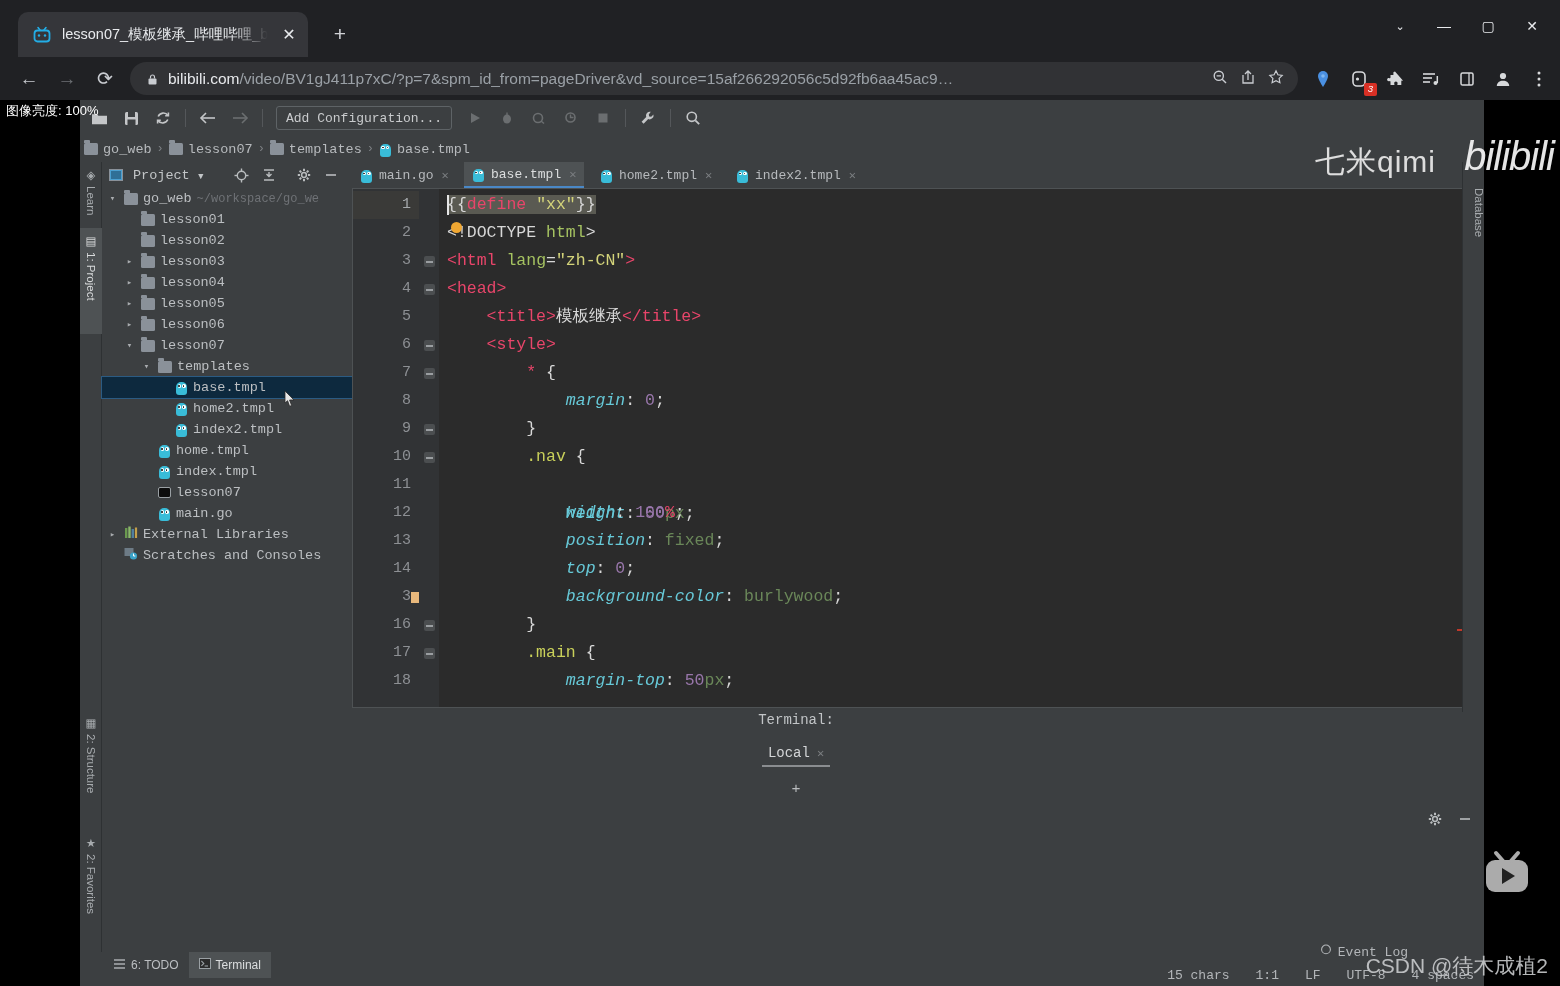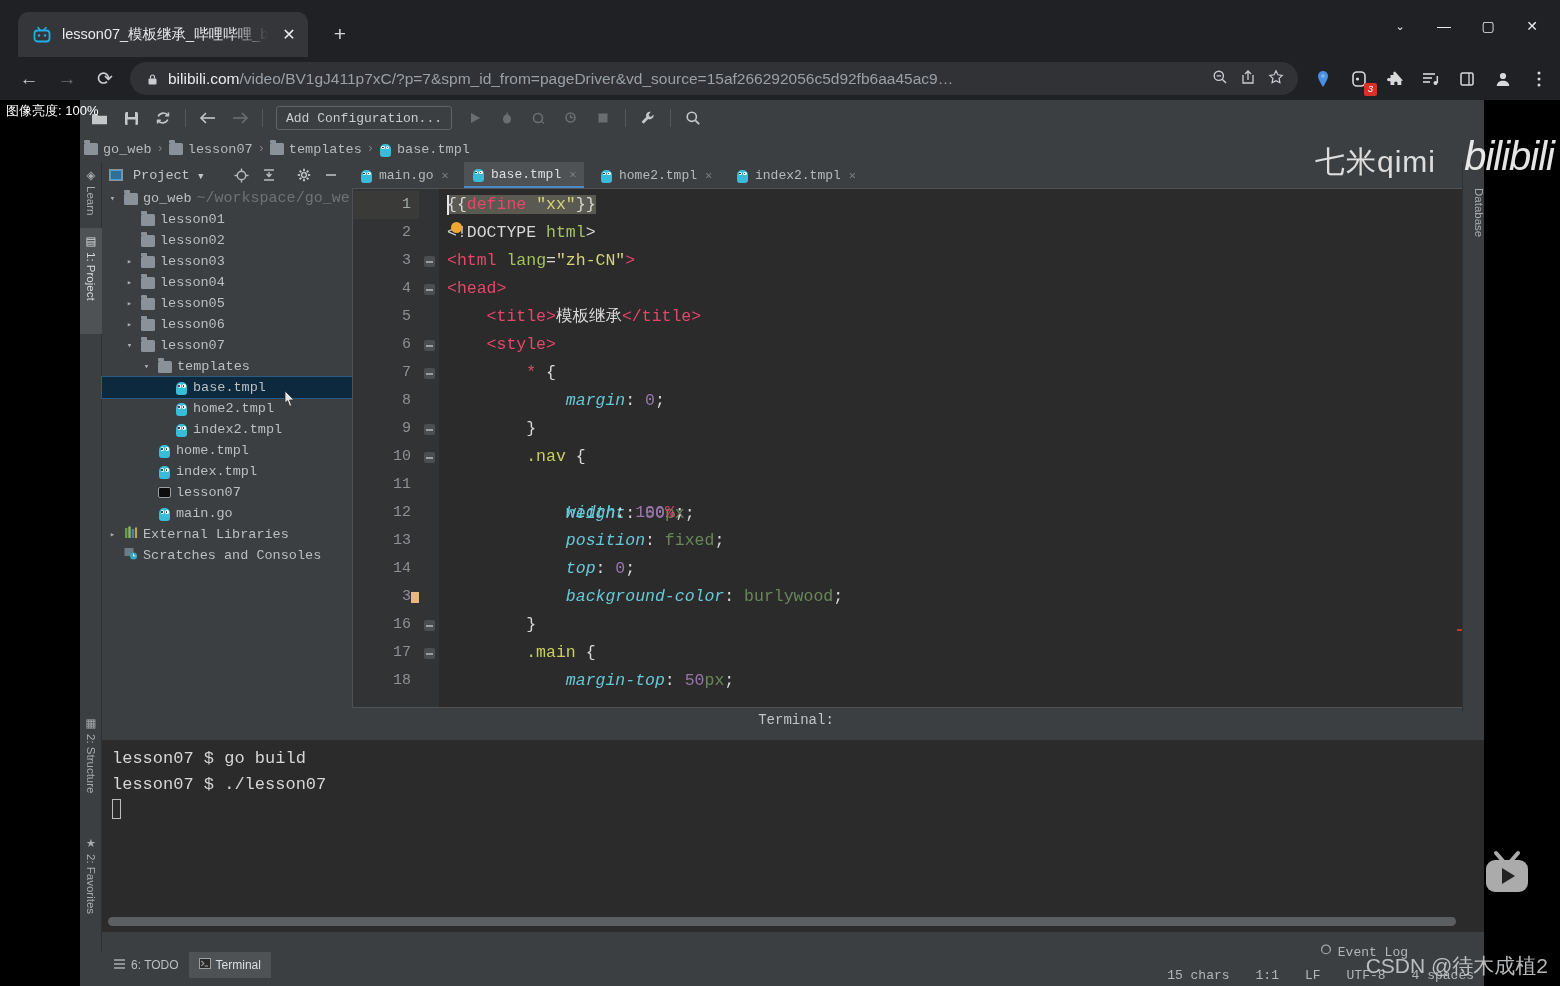--- a/index.html
+++ b/index.html
@@ -97,21 +97,21 @@
   .projpanel { position:absolute; left:22px; top:62px; width:250px; height:560px; background:#3c3f41; }
   .projhdr { height:26px; display:flex; align-items:center; gap:7px; padding-left:4px;
              font-family:"Liberation Mono", monospace; font-size:13.5px; color:#c2c5c7; }
   .ph-ic { width:20px; height:20px; display:flex; align-items:center; justify-content:center;
            color:#b9bcbe; font-size:13px; }
   .tree { position:absolute; left:0; top:26px; width:250px; height:534px;
           font-family:"Liberation Mono", monospace; font-size:13.5px; color:#bcbfc2; }
   .row { height:21px; display:flex; align-items:center; gap:5px; padding-left:4px; white-space:nowrap; }
   .row.sel { background:#0d293e; outline:1px solid #2b5b83; }
   .arrow { width:13px; flex:0 0 13px; color:#a9acaf; font-size:9px; text-align:center; }
-  .row .path { color:#6f7276; font-size:15px; }
+  .row .path { color:#6f7276; font-size:12px; }
 
   
   .edtabs { position:absolute; left:272px; top:62px; width:1132px; height:26px; background:#3c3f41; }
   .edtab { position:absolute; top:0; height:26px; display:flex; align-items:center; gap:6px;
            padding:0 8px; font-family:"Liberation Mono", monospace; font-size:13px; color:#b6b9bc; }
   .edtab.active { background:#4e5254; border-bottom:2px solid #4a88c7; color:#dcdedf; }
   .edtab .x { color:#7b7e81; font-size:12px; margin-left:2px; }
 
   
   .editor { position:absolute; left:272px; top:88px; width:1132px; height:520px; background:#2b2b2b;
@@ -793,26 +793,20 @@
                 </g>
               </svg>
           </span>
           <span>
             <svg width="14" height="14" viewBox="0 0 14 14">
                 <line x1="2" y1="7" x2="12" y2="7" stroke="#b9bcbe" stroke-width="1.6"></line>
               </svg>
           </span>
         </span>
       </div>
-      <div class="termbody">
-        <div>lesson07 $ go build</div>
-        <div>lesson07 $ ./lesson07</div>
-        <div><span class="cursorblk"></span></div>
-        <div class="term-hscroll"></div>
-      </div>
     </div>
 
     <div class="statusbar">
       <div class="sb-tabs" id="sbtabs">
           <div class="sb-tab">
             <span><svg width="12" height="10" viewBox="0 0 12 10">
                 <line x1="0" y1="1" x2="11" y2="1" stroke="#bcbfc2" stroke-width="1.3"></line>
                 <line x1="0" y1="5" x2="11" y2="5" stroke="#bcbfc2" stroke-width="1.3"></line>
                 <line x1="0" y1="9" x2="11" y2="9" stroke="#bcbfc2" stroke-width="1.3"></line>
               </svg></span>

